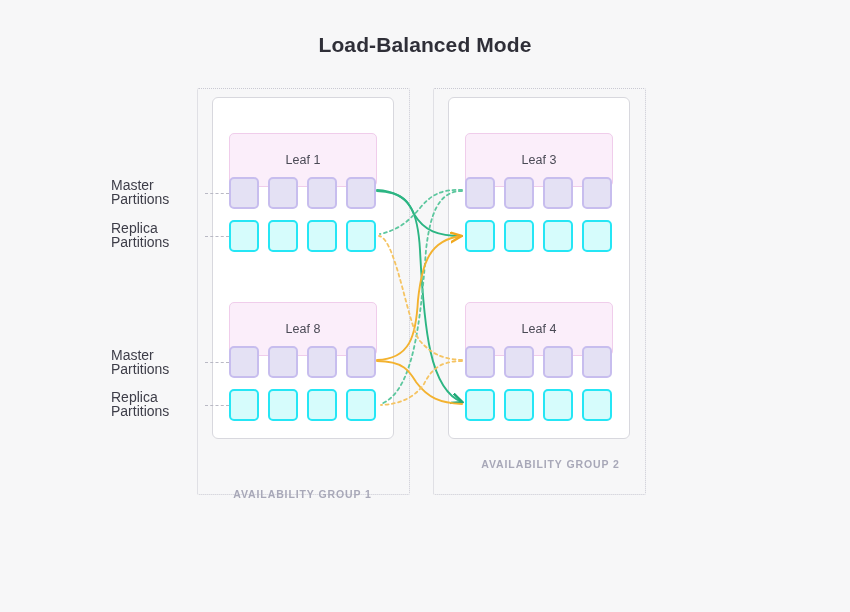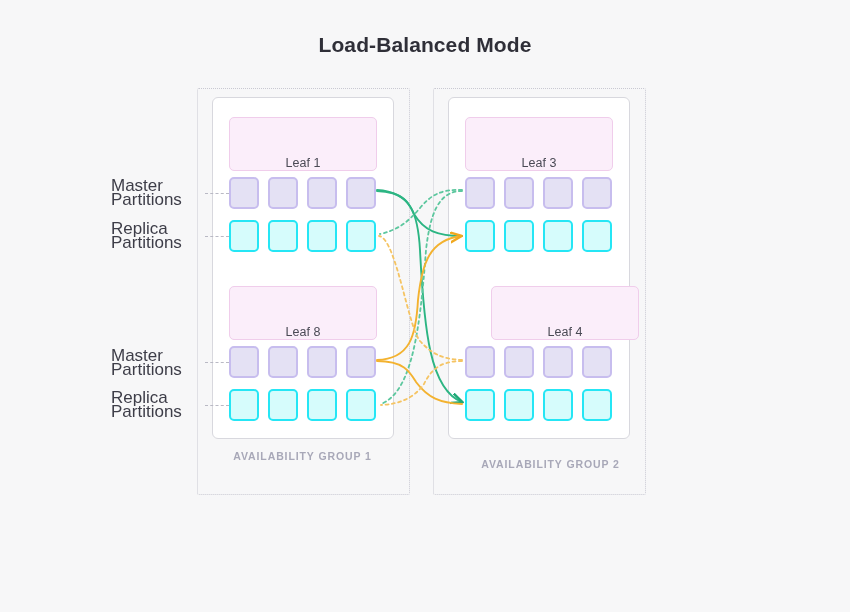--- a/index.html
+++ b/index.html
@@ -56,29 +56,30 @@
 
   
   .leaf {
     position: absolute;
     width: 146px;
     height: 52px;
     background: #fbeefa;
     border: 1px solid #f0cdeb;
     border-radius: 5px;
     display: flex;
-    align-items: flex-end;
+    align-items: center;
     justify-content: center;
     font-size: 12.5px;
     color: #4a4a55;
+    margin-top: 16px;
   }
   #leaf-1 { left: 229px; top: 117px; }
   #leaf-2 { left: 465px; top: 117px; }
   #leaf-3 { left: 229px; top: 286px; }
-  #leaf-4 { left: 491px; top: 286px; }
+  #leaf-4 { left: 465px; top: 286px; }
 
   
   .part {
     position: absolute;
     width: 30px;
     height: 32px;
     border-radius: 5px;
     box-sizing: border-box;
   }
   .part.master {
@@ -86,21 +87,21 @@
     border: 2px solid #c7bdee;
   }
   .part.replica {
     background: #d6fcfc;
     border: 2px solid #25e6f5;
   }
 
   
   .side-label {
     position: absolute;
-    font-size: 17px;
+    font-size: 14px;
     line-height: 13.5px;
     color: #3d3d48;
     text-align: left;
     width: 90px;
   }
   #lbl-m1 { left: 111px; top: 179px; }
   #lbl-r1 { left: 111px; top: 222px; }
   #lbl-m2 { left: 111px; top: 349px; }
   #lbl-r2 { left: 111px; top: 391px; }
 
@@ -114,21 +115,21 @@
   
   .ag-caption {
     position: absolute;
     font-size: 10.5px;
     font-weight: bold;
     letter-spacing: 0.9px;
     color: #a8a8b8;
     text-align: center;
     width: 211px;
   }
-  #ag-cap-1 { left: 197px; top: 450px; }
+  #ag-cap-1 { left: 197px; top: 488px; }
   #ag-cap-2 { left: 433px; top: 458px; margin-left: 12px; }
 
   
   #connectors {
     position: absolute;
     left: 0; top: 0;
     width: 850px;
     height: 612px;
     pointer-events: none;
   }

